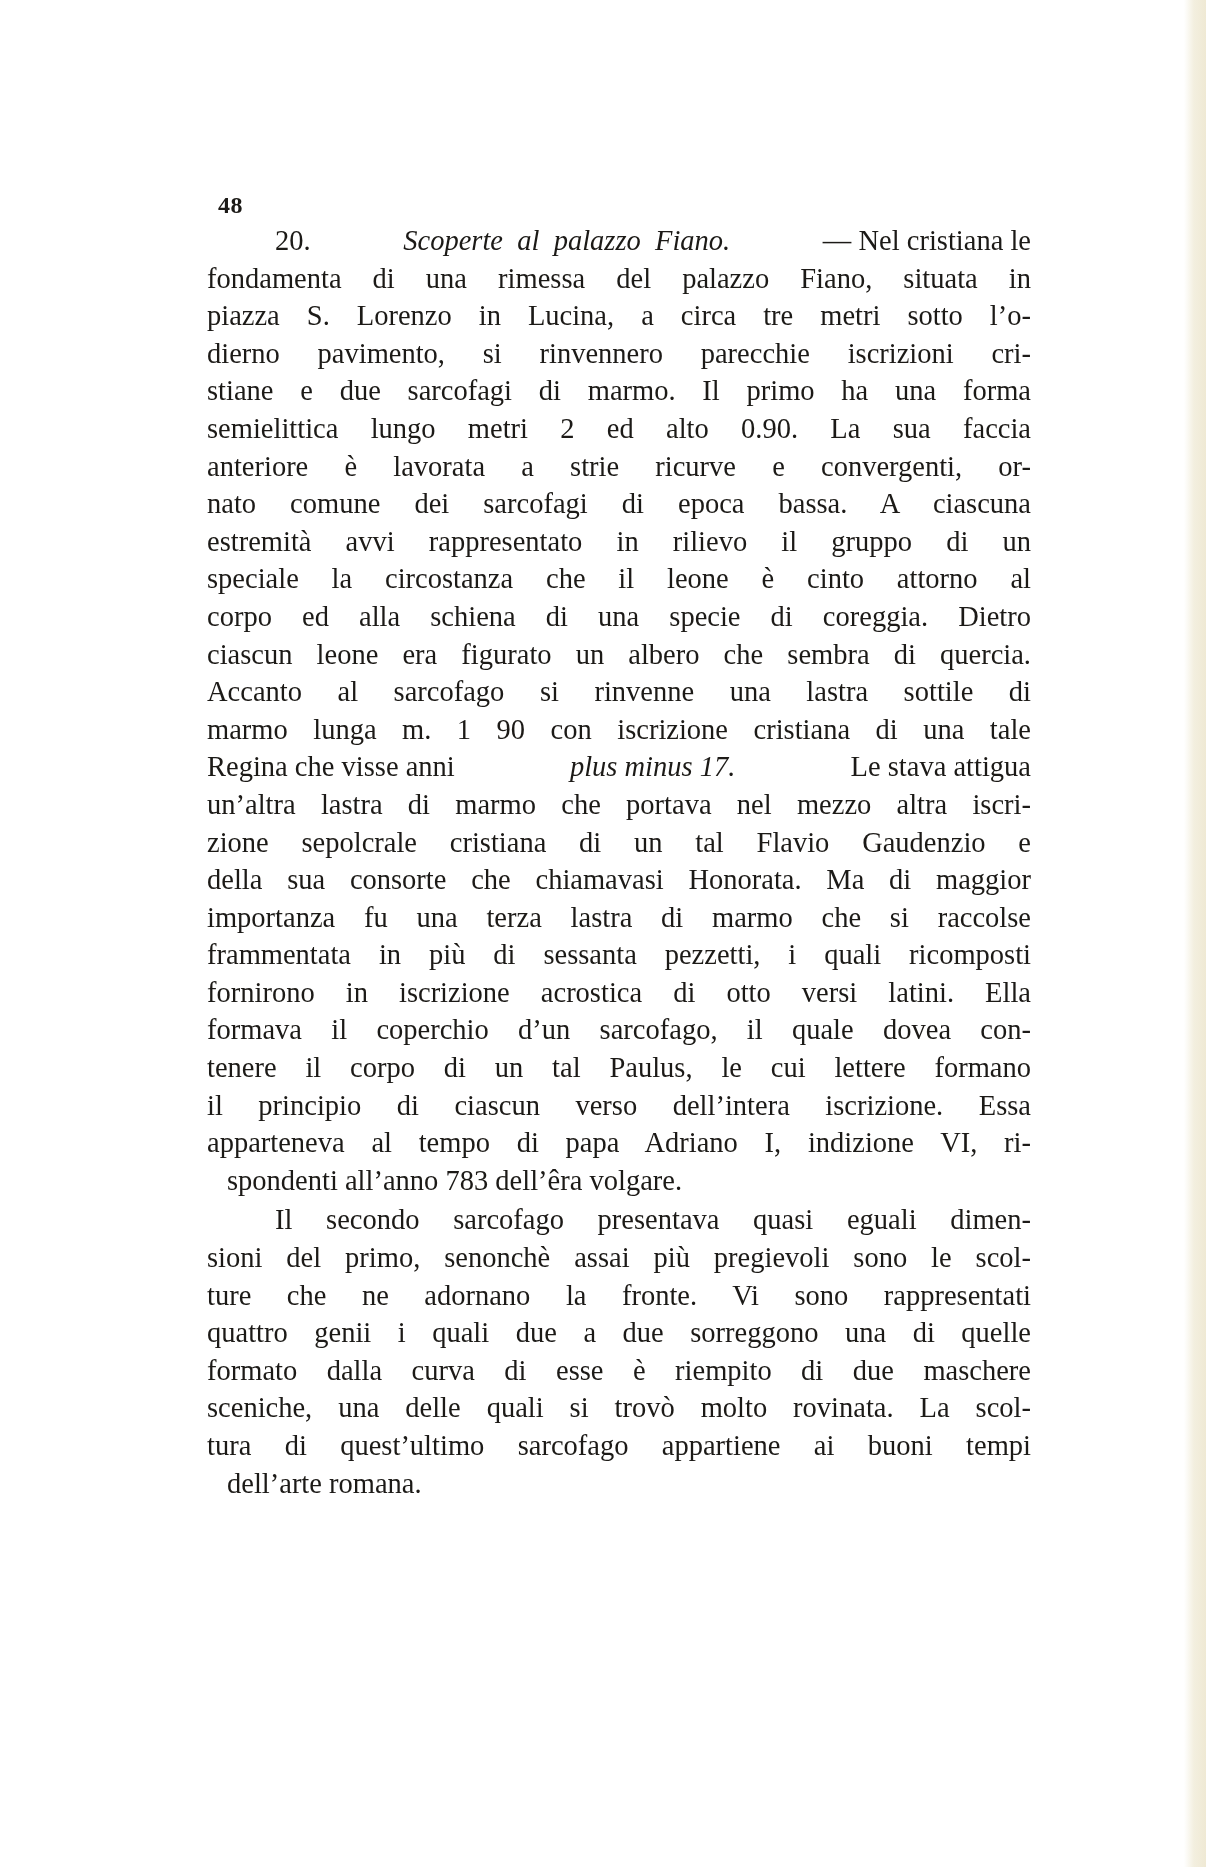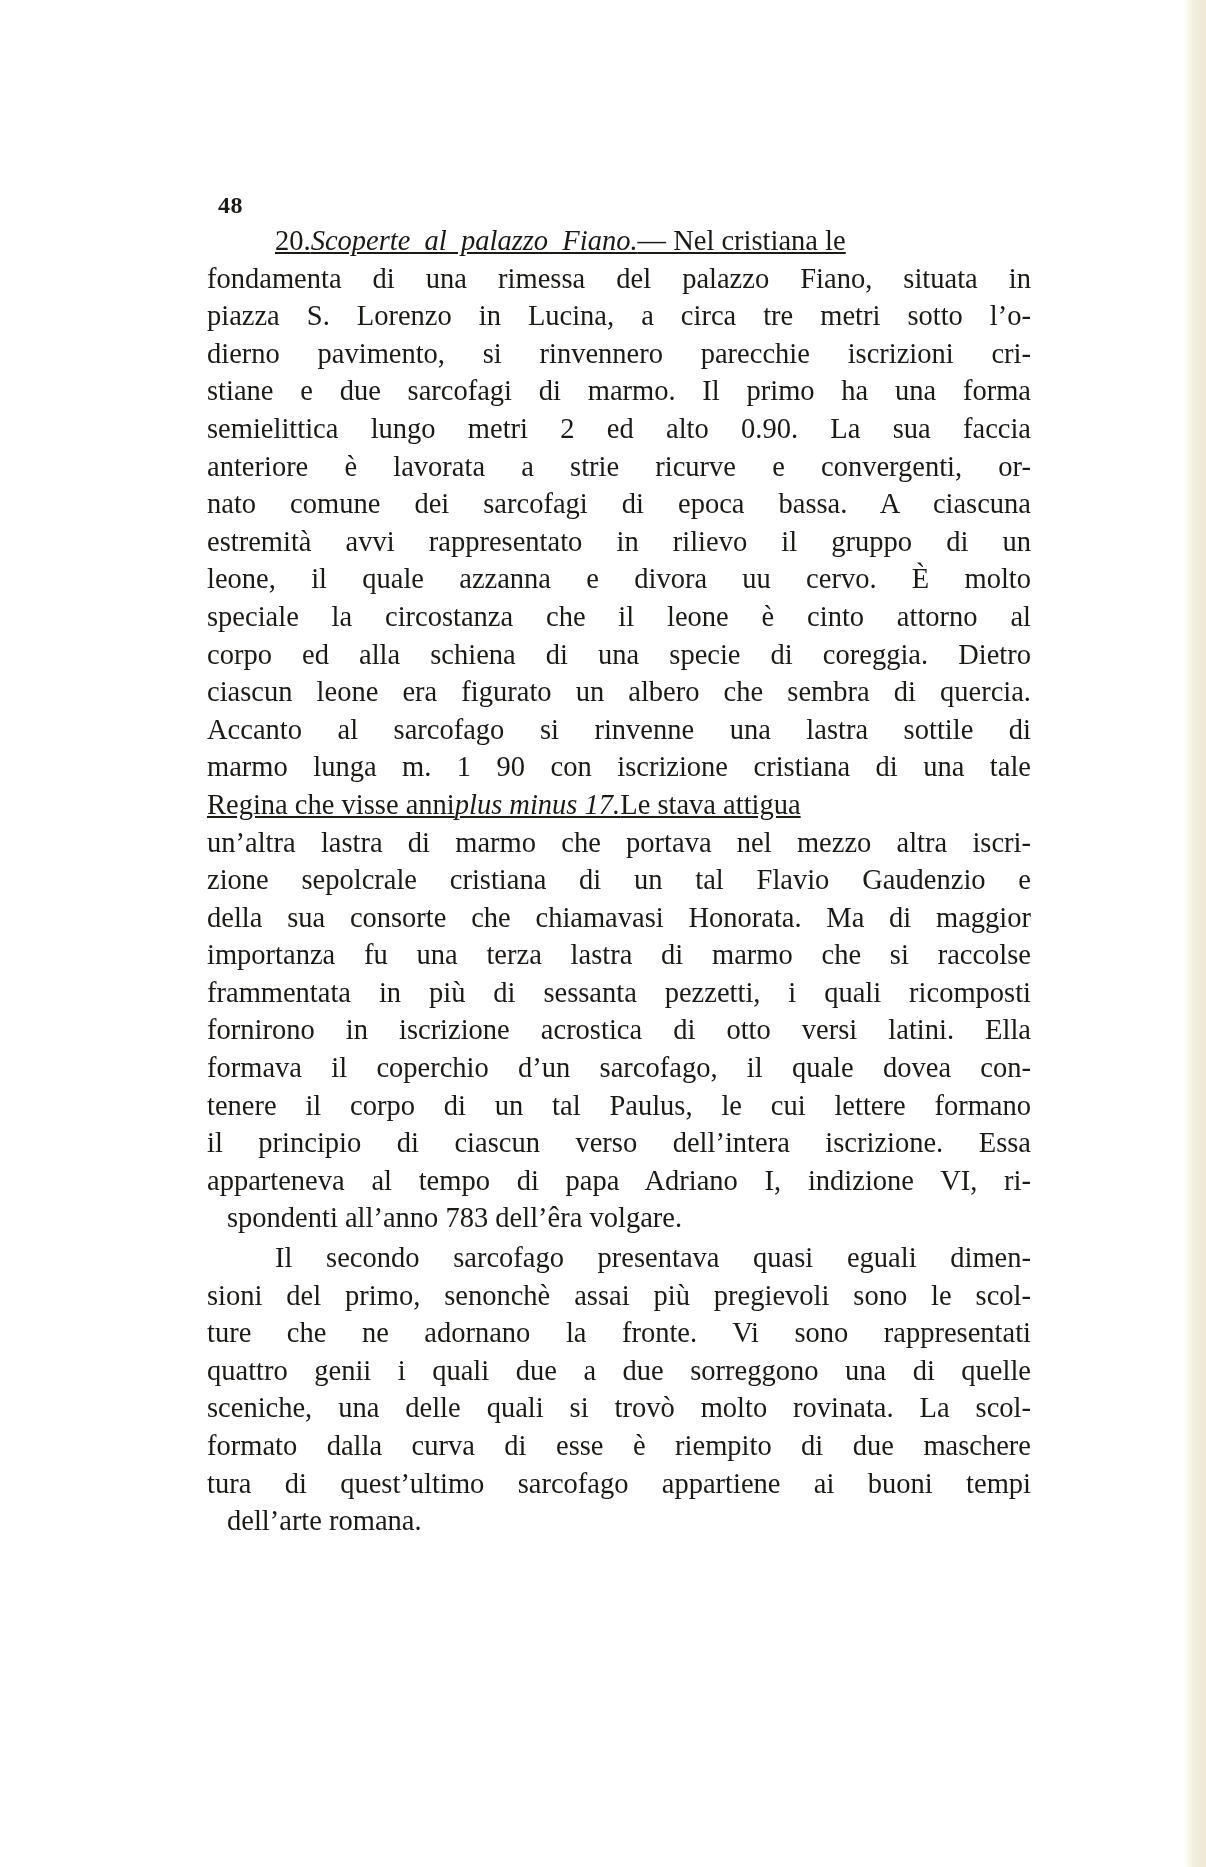--- a/index.html
+++ b/index.html
@@ -54,21 +54,21 @@
     .line.indent {
       padding-left: 68px;
     }
     .paragraph-2 {
       margin-top: 2px;
     }
     .line span.seg { white-space: pre; }
     .ital { font-style: italic; }
     .justify-row {
       display: flex;
-      text-decoration: underline;
+      justify-content: space-between;
     }
   </style>
 </head>
 <body>
 
 <div class="page-edge"></div>
 
 <div class="page-number">48</div>
 
 <div class="text-column">
@@ -81,21 +81,20 @@
         </div>
       </div>
       <div class="line">fondamenta di una rimessa del palazzo Fiano, situata in</div>
       <div class="line">piazza S. Lorenzo in Lucina, a circa tre metri sotto l’o-</div>
       <div class="line">dierno pavimento, si rinvennero parecchie iscrizioni cri-</div>
       <div class="line">stiane e due sarcofagi di marmo. Il primo ha una forma</div>
       <div class="line">semielittica lungo metri 2 ed alto 0.90. La sua faccia</div>
       <div class="line">anteriore è lavorata a strie ricurve e convergenti, or-</div>
       <div class="line">nato comune dei sarcofagi di epoca bassa. A ciascuna</div>
       <div class="line">estremità avvi rappresentato in rilievo il gruppo di un</div>
-      <div class="line">leone, il quale azzanna e divora uu cervo. È molto</div>
       <div class="line">speciale la circostanza che il leone è cinto attorno al</div>
       <div class="line">corpo ed alla schiena di una specie di coreggia. Dietro</div>
       <div class="line">ciascun leone era figurato un albero che sembra di quercia.</div>
       <div class="line">Accanto al sarcofago si rinvenne una lastra sottile di</div>
       <div class="line">marmo lunga m. 1 90 con iscrizione cristiana di una tale</div>
       <div class="line">
         <div class="justify-row">
           <span class="seg">Regina che visse anni</span>
           <span class="seg ital">plus minus 17.</span>
           <span class="seg">Le stava attigua</span>
@@ -111,18 +110,18 @@
       <div class="line">tenere il corpo di un tal Paulus, le cui lettere formano</div>
       <div class="line">il principio di ciascun verso dell’intera iscrizione. Essa</div>
       <div class="line">apparteneva al tempo di papa Adriano I, indizione VI, ri-</div>
       <div class="line last">spondenti all’anno 783 dell’êra volgare.</div>
     </div>
   <div class="paragraph paragraph-2" id="para-1">
       <div class="line indent">Il secondo sarcofago presentava quasi eguali dimen-</div>
       <div class="line">sioni del primo, senonchè assai più pregievoli sono le scol-</div>
       <div class="line">ture che ne adornano la fronte. Vi sono rappresentati</div>
       <div class="line">quattro genii i quali due a due sorreggono una di quelle</div>
+      <div class="line">formato dalla curva di esse è riempito di due maschere</div>
       <div class="line">sceniche, una delle quali si trovò molto rovinata. La scol-</div>
-      <div class="line">formato dalla curva di esse è riempito di due maschere</div>
       <div class="line">tura di quest’ultimo sarcofago appartiene ai buoni tempi</div>
       <div class="line last">dell’arte romana.</div>
     </div>
 </div>
 
 </body></html>

